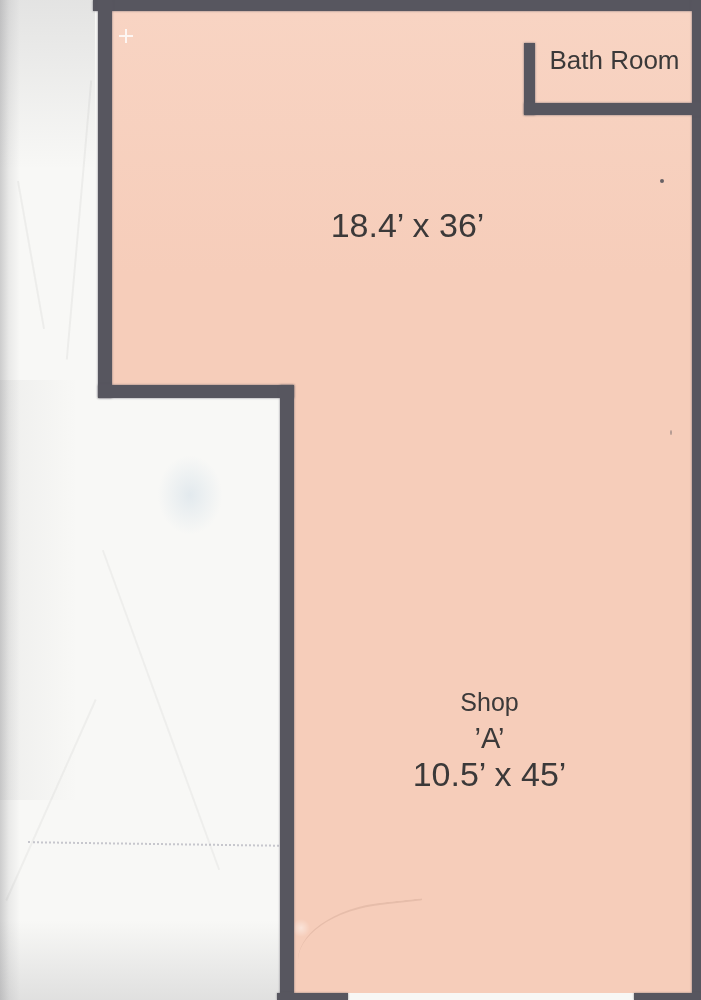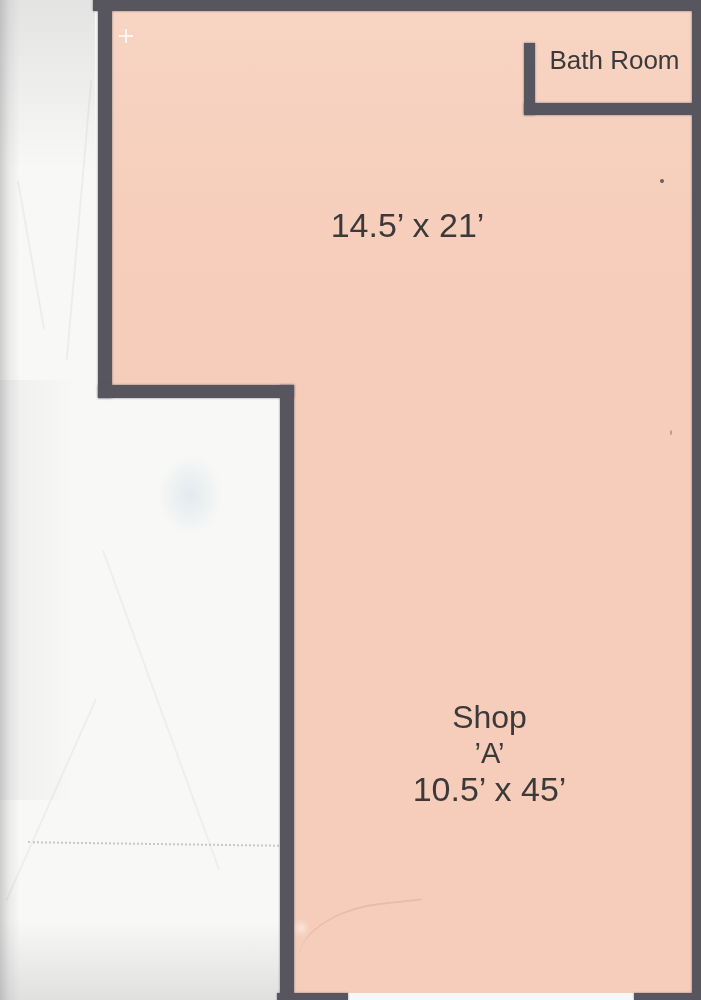--- a/index.html
+++ b/index.html
@@ -48,21 +48,21 @@
   #wall-bottom-a   { left: 277px; top: 993px; width: 71px;  height: 7px; }
   #wall-bottom-b   { left: 634px; top: 993px; width: 67px;  height: 7px; }
   #wall-bath-left  { left: 524px; top: 43px;  width: 11px;  height: 72px; }
   #wall-bath-bottom{ left: 524px; top: 103px; width: 177px; height: 12px; }
 
   
   .plan-label { position: absolute; color: var(--ink, #3b3939); text-align: center; }
   #bathroom-label { left: 537px; top: 45px; width: 155px; font-size: 26px; }
   #main-dim-label { left: 300px; top: 206px; width: 215px; font-size: 34px; }
   #shop-block { left: 382px; top: 684px; width: 215px; }
-  #shop-name { font-size: 32px; line-height: 36px; margin-top: 15px; }
+  #shop-name { font-size: 25px; line-height: 36px; }
   #shop-unit { font-size: 29px; line-height: 36px; }
   #shop-dim  { font-size: 34px; line-height: 36px; }
 
   
   #plus-mark { position: absolute; left: 119px; top: 29px; width: 14px; height: 14px; opacity: .8;
     background:
       linear-gradient(#fff,#fff) center / 14px 2px no-repeat,
       linear-gradient(#fff,#fff) center / 2px 14px no-repeat; }
   .speck { position: absolute; border-radius: 50%; background: #4e4d55; }
   #speck-1 { left: 660px; top: 179px; width: 4px; height: 4px; opacity: .85; }
@@ -102,20 +102,20 @@
   <div class="wall" id="wall-left"></div>
   <div class="wall" id="wall-step-h"></div>
   <div class="wall" id="wall-step-v"></div>
   <div class="wall" id="wall-right"></div>
   <div class="wall" id="wall-bottom-a"></div>
   <div class="wall" id="wall-bottom-b"></div>
   <div class="wall" id="wall-bath-left"></div>
   <div class="wall" id="wall-bath-bottom"></div>
 
   <div class="plan-label" id="bathroom-label">Bath Room</div>
-  <div class="plan-label" id="main-dim-label">14.5’ x 21’</div>
+  <div class="plan-label" id="main-dim-label">18.4’ x 36’</div>
   <div class="plan-label" id="shop-block">
     <div id="shop-name">Shop</div>
     <div id="shop-unit">’A’</div>
     <div id="shop-dim">10.5’ x 45’</div>
   </div>
 
 </div>
 
 </body></html>

